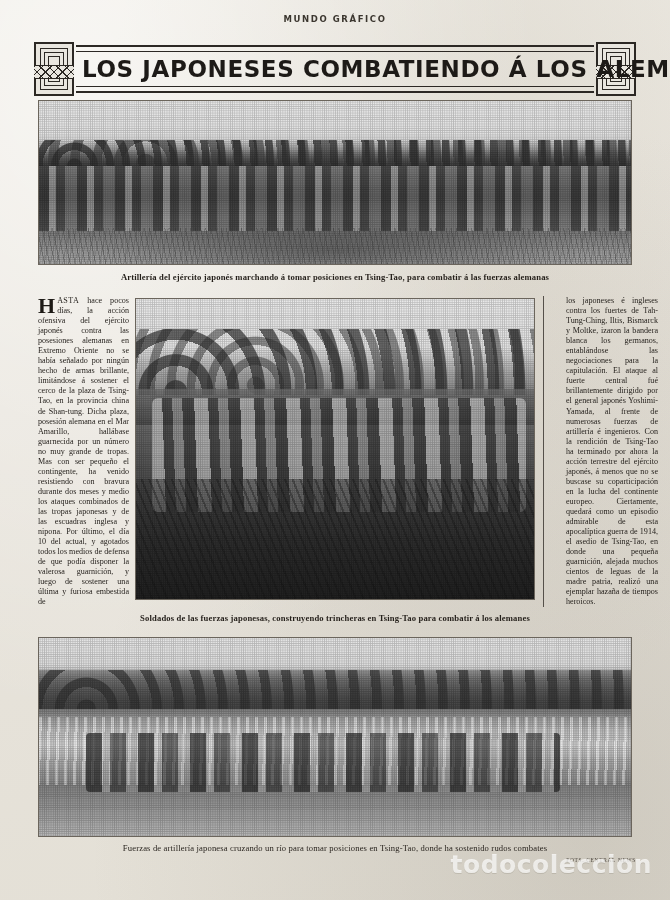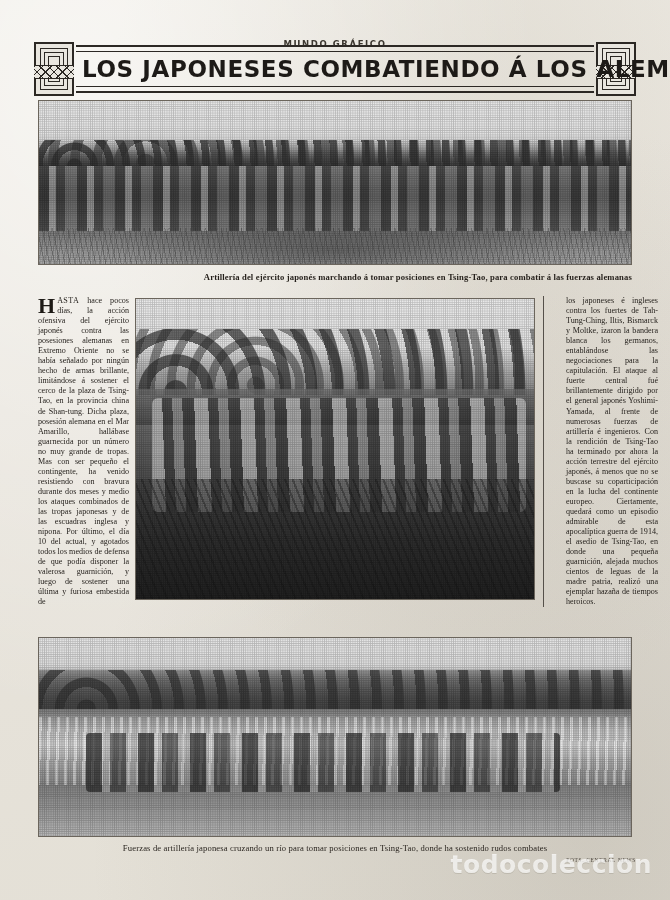--- a/index.html
+++ b/index.html
@@ -26,21 +26,21 @@
       radial-gradient(ellipse at 12% 8%, rgba(255,255,255,.55), rgba(255,255,255,0) 55%),
       radial-gradient(ellipse at 88% 92%, rgba(120,112,98,.20), rgba(120,112,98,0) 60%),
       radial-gradient(ellipse at 70% 20%, rgba(200,194,180,.35), rgba(200,194,180,0) 55%),
       linear-gradient(168deg, #efece5 0%, #e8e4dc 45%, #e3dfd5 100%);
     pointer-events: none;
   }
 
   
   .masthead {
     position: absolute;
-    top: 39px;
+    top: 14px;
     left: 0;
     width: 670px;
     text-align: center;
     font-family: "DejaVu Sans", sans-serif;
     font-size: 8.5px;
     letter-spacing: 1.6px;
     color: #3b362f;
     font-weight: 700;
   }
 
@@ -279,21 +279,21 @@
   
   .caption {
     position: absolute;
     text-align: center;
     font-family: "Liberation Serif", serif;
     font-size: 8.6px;
     line-height: 11px;
     color: #241f1a;
     letter-spacing: .15px;
   }
-  .caption.bold { font-weight: 700; text-align: right; }
+  .caption.bold { font-weight: 700; }
 
   
   .col {
     position: absolute;
     font-family: "Liberation Serif", serif;
     font-size: 8.1px;
     line-height: 10.05px;
     text-align: justify;
     text-justify: inter-word;
     color: #211d19;
@@ -377,20 +377,21 @@
   <div class="caption bold" style="left:38px; top:272px; width:594px;">Artillería del ejército japonés marchando á tomar posiciones en Tsing-Tao, para combatir á las fuerzas alemanas</div>
 
   <div class="figure" style="left:135px; top:298px; width:400px; height:302px;">
     <div class="halftone photo-trench">
       <div class="trees"></div>
       <div class="ridge"></div>
       <div class="diggers"></div>
       <div class="mound"></div>
     </div>
   </div>
+  <div class="caption bold" style="left:132px; top:613px; width:406px;">Soldados de las fuerzas japonesas, construyendo trincheras en Tsing-Tao para combatir á los alemanes</div>
 
   <div class="figure" style="left:38px; top:637px; width:594px; height:200px;">
     <div class="halftone photo-river">
       <div class="bank"></div>
       <div class="water"></div>
       <div class="team"></div>
     </div>
   </div>
   <div class="caption" style="left:38px; top:843px; width:594px;">
     <div>Fuerzas de artillería japonesa cruzando un río para tomar posiciones en Tsing-Tao, donde ha sostenido rudos combates</div>

